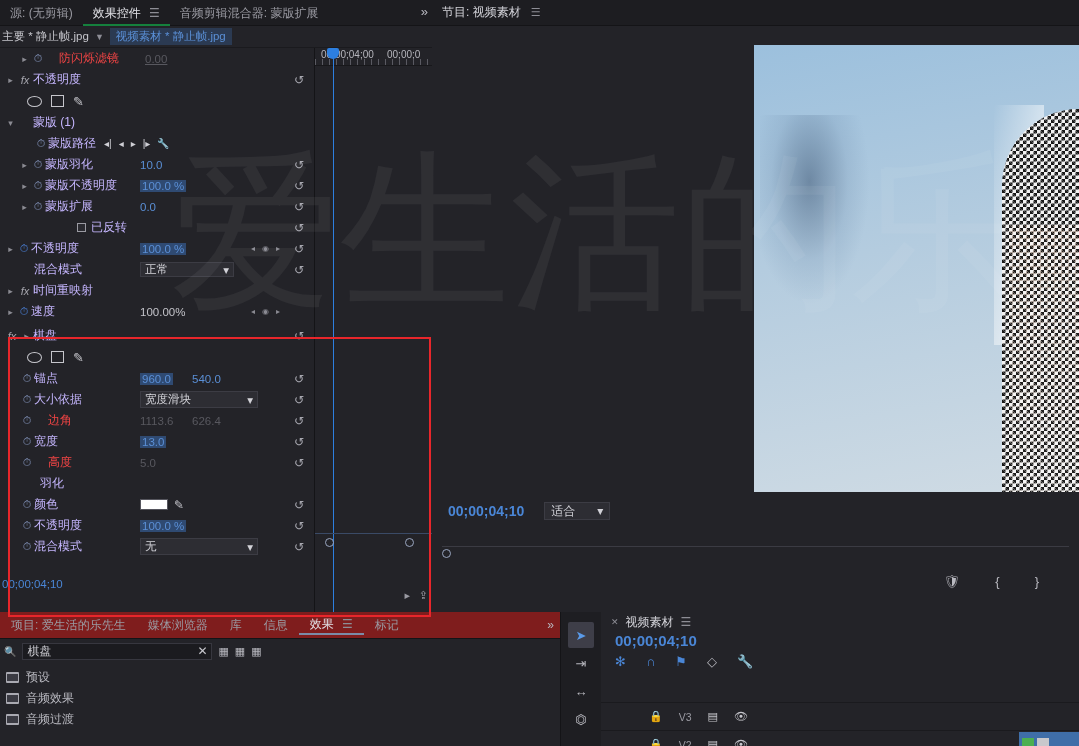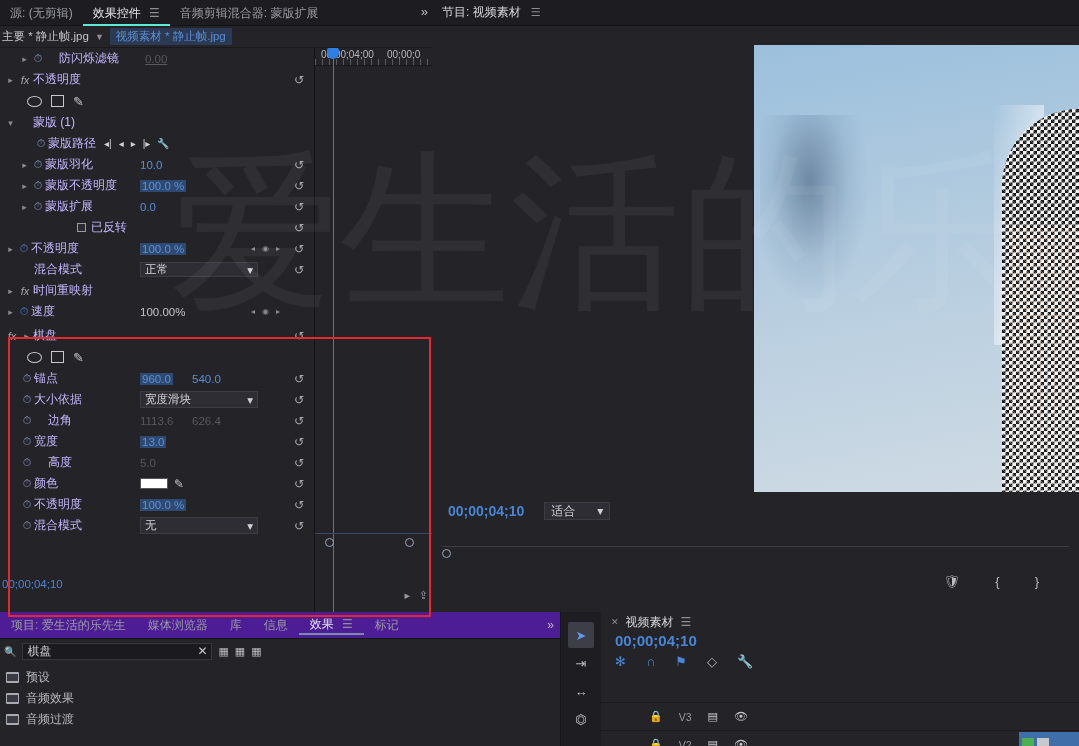--- a/index.html
+++ b/index.html
@@ -8,21 +8,21 @@
     background:#1e1e22; color:#c8c8cc;
     font-family:"Liberation Sans","DejaVu Sans",sans-serif;
     font-size:12px; position:relative;
   }
   .root { position:relative; width:1079px; height:746px; }
 
   
   .ec-panel { position:absolute; left:0; top:0; width:432px; height:612px; background:#232328; overflow:hidden; }
   .ec-tabbar { height:26px; background:#1d1d21; display:flex; align-items:center; border-bottom:1px solid #141417; position:relative; }
   .ec-tab { padding:0 10px; height:26px; line-height:26px; color:#9a9aa2; font-size:12px; white-space:nowrap; }
-  .ec-tab.active { color:#e3e3e8; border-bottom:2px solid #5eead4; }
+  .ec-tab.active { color:#e3e3e8; border-bottom:2px solid #15803d; }
   .ec-tab .hamb { margin-left:5px; color:#8d8d95; }
   .ec-chev { position:absolute; right:4px; top:4px; color:#b9b9c0; font-size:13px; }
 
   .ec-clipbar { height:22px; display:flex; align-items:center; background:#232328; position:relative; border-bottom:1px solid #1a1a1e; }
   .ec-clipsel { margin-left:2px; color:#c5c5cb; font-size:11.5px; }
   .ec-caret { margin:0 6px; color:#8e8e96; font-size:9px; }
   .ec-cliptitle { color:#5a8fd6; font-size:11.5px; background:#2b3a52; padding:1px 6px; }
 
   .ec-body { position:absolute; left:0; top:48px; width:314px; bottom:0; overflow:hidden; }
   .ec-tl { position:absolute; left:314px; top:48px; right:0; bottom:0; background:#232328; border-left:1px solid #141417; }
@@ -33,21 +33,21 @@
     background-image:repeating-linear-gradient(to right,#5a5a62 0 1px, transparent 1px 7px); }
   .phead { position:absolute; top:0; width:12px; height:11px; background:#2d7fe0; border-radius:2px 2px 6px 6px; }
   .pline { position:absolute; top:11px; bottom:0; width:1px; background:#2d7fe0; }
 
   .row { height:21px; display:flex; align-items:center; position:relative; font-size:12px; }
   .row.dim { color:#5c5c64; }
   .tw { width:13px; text-align:center; color:#8b8b93; font-size:9px; }
   .sw { width:14px; text-align:center; color:#7f8fb5; font-size:11px; }
   .sw.on { color:#4a7fd4; }
   .lbl { color:#c4b5fd; white-space:nowrap; }
-  .lbl.dim { color:#c4b5fd;padding-left:14px; }
+  .lbl.dim { color:#ef4444;padding-left:14px; }
   .val { color:#5a8fd6; font-size:11.5px; }
   .val.sel { background:#2f4a72; padding:0 2px; }
   .val.plain { color:#c3c3c9; }
   .val.dim { color:#58585f; }
   .reset { position:absolute; right:10px; color:#a8a8b0; font-size:12px; }
   .fxicon { color:#a6a6ae; font-style:italic; font-size:11px; width:16px; text-align:center; }
   .shapes { display:flex; align-items:center; gap:9px; padding-left:27px; height:22px; }
   .shp-e { width:15px; height:11px; border:1.4px solid #c6c6cc; border-radius:50%; }
   .shp-r { width:13px; height:12px; border:1.4px solid #c6c6cc; }
   .shp-p { color:#c6c6cc; font-size:13px; }
@@ -89,21 +89,21 @@
   .pm-scrub { position:absolute; left:10px; right:10px; top:44px; height:12px; border-top:1px solid #3b3b43; }
   .pm-sc-dot { position:absolute; top:2px; width:9px; height:9px; border:1.6px solid #9aa6c0; border-radius:50%; }
   .pm-btns { position:absolute; right:40px; top:72px; display:flex; gap:35px; color:#b9b9c0; font-size:13px; }
 
   
   .wm { position:absolute; left:170px; top:120px; font-size:170px; color:rgba(255,255,255,.055);
         font-family:"DejaVu Sans",sans-serif; white-space:nowrap; pointer-events:none; z-index:5; }
 
   
   .fx-panel { position:absolute; left:0; top:612px; width:560px; bottom:0; background:#232328; }
-  .fx-tabbar { height:27px; background:#4c1d95; display:flex; align-items:center; position:relative; border-bottom:1px solid #141417; }
+  .fx-tabbar { height:27px; background:#7f1d1d; display:flex; align-items:center; position:relative; border-bottom:1px solid #141417; }
   .fx-tab { padding:0 11px; color:#9a9aa2; font-size:12px; white-space:nowrap; }
   .fx-tab.active { color:#e3e3e8; border-bottom:2px solid #7b8ca8; }
   .fx-search { height:24px; display:flex; align-items:center; gap:6px; padding:0 4px; }
   .fx-inp { flex:0 0 190px; background:#1b1b1f; border:1px solid #37373f; height:17px;
             display:flex; align-items:center; justify-content:space-between; padding:0 4px; color:#c9c9cf; font-size:12px; }
   .fx-ico { color:#b6b6bd; font-size:11px; }
   .fx-list { padding-top:4px; }
   .fx-item { height:21px; display:flex; align-items:center; gap:7px; padding-left:6px; color:#b9b9c0; font-size:12px; }
   .fx-folder { width:13px; height:11px; background:#a9a9b1; border-radius:1px; position:relative; }
   .fx-folder::before { content:''; position:absolute; left:1px; top:2px; width:11px; height:7px; background:#3a3a42; }
@@ -235,21 +235,21 @@
         <span class="kfnav">
           <span>◂</span>
           <span>◉</span>
           <span>▸</span>
         </span>
         <span class="reset">↺</span>
       </div>
 
       <div class="row" style="padding-left:34px;">
         <span class="lbl">混合模式</span>
-        <span class="dd" style="position:absolute;left:140px;width:118px;text-align:right;">
+        <span class="dd" style="position:absolute;left:140px;width:94px;text-align:right;">
           <span>正常</span>
           <span>▾</span>
         </span>
         <span class="reset">↺</span>
       </div>
 
       <div class="row dim" style="padding-left:4px;">
         <span class="tw">▸</span>
         <span class="fxicon">fx</span>
         <span class="lbl">时间重映射</span>
@@ -313,20 +313,23 @@
         <span class="reset">↺</span>
       </div>
 
       <div class="row dim" style="padding-left:20px;">
         <span class="sw">⏱</span>
         <span class="lbl dim">高度</span>
         <span class="val dim" style="position:absolute;left:140px;">5.0</span>
         <span class="reset">↺</span>
       </div>
 
+      <div class="row" style="padding-left:40px;">
+        <span class="lbl">羽化</span>
+      </div>
 
       <div class="row" style="padding-left:20px;">
         <span class="sw">⏱</span>
         <span class="lbl">颜色</span>
         <span class="colorsw" style="position:absolute;left:140px;"></span>
         <span style="position:absolute;left:174px;color:#c6c6cc;font-size:12px;">✎</span>
         <span class="reset">↺</span>
       </div>
 
       <div class="row" style="padding-left:20px;">

